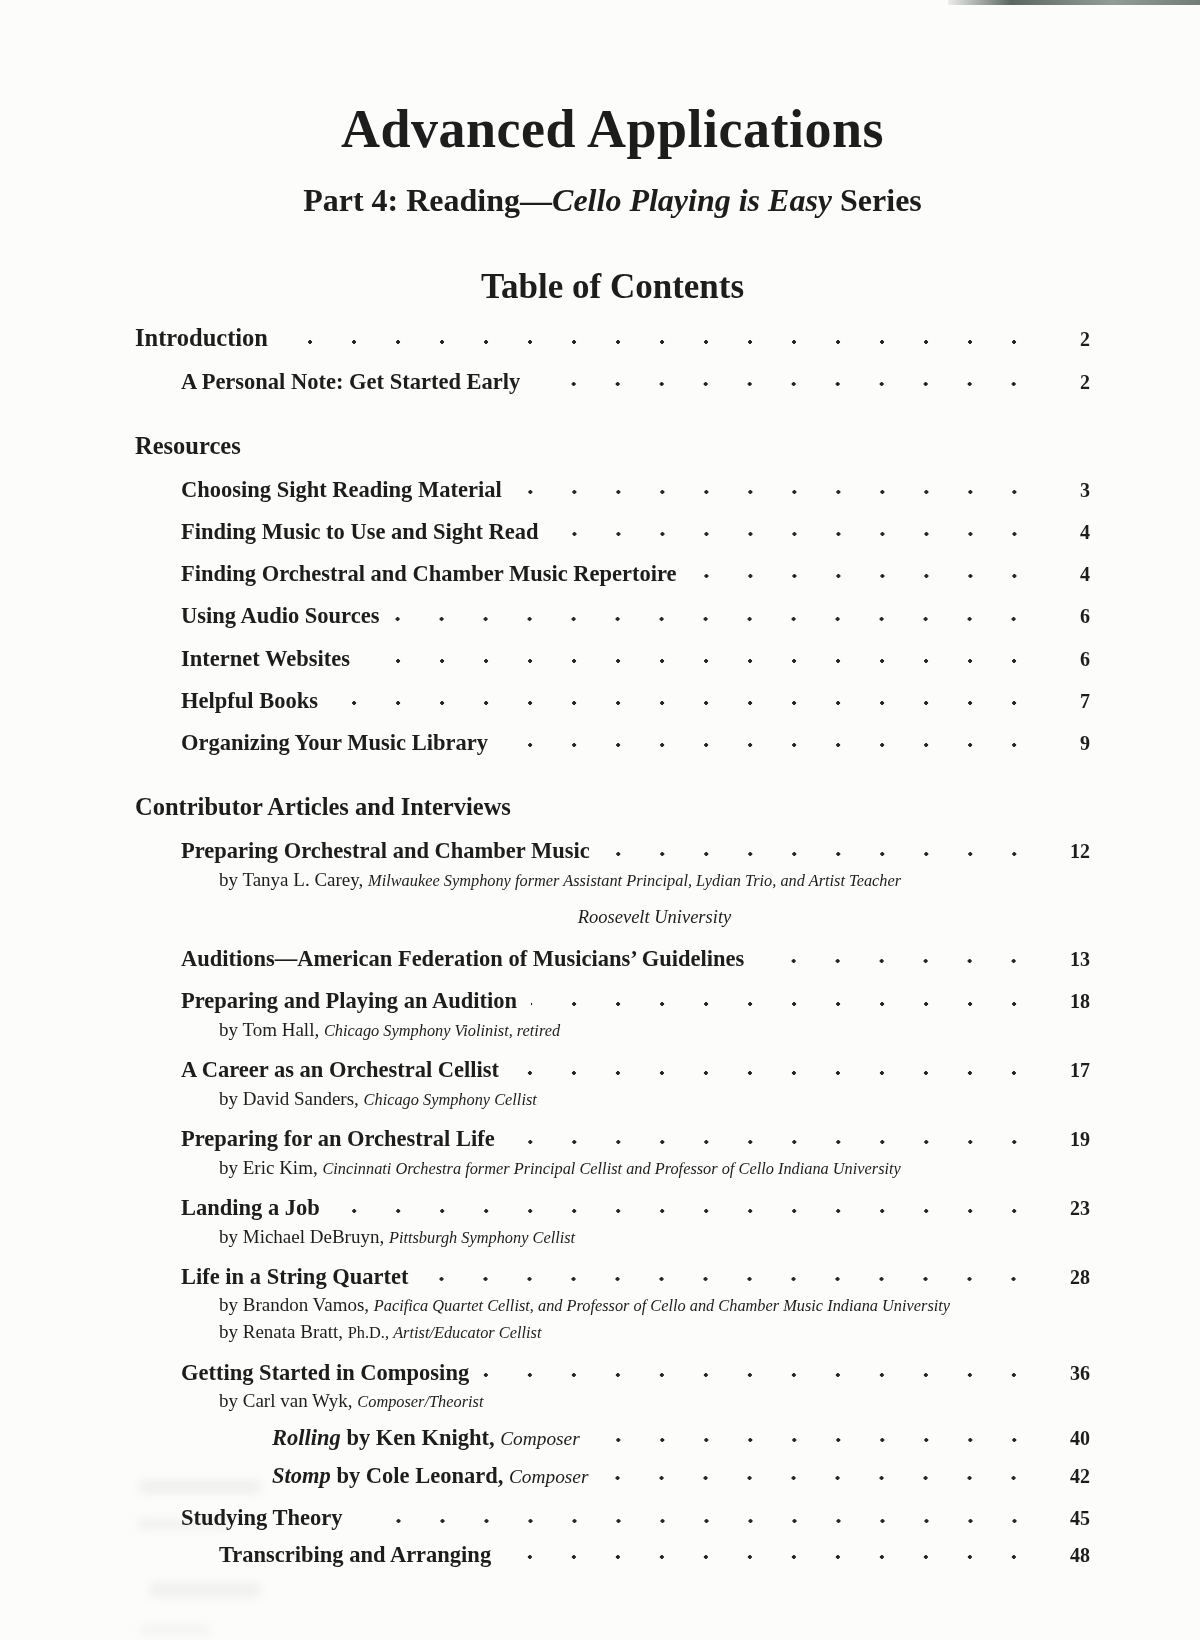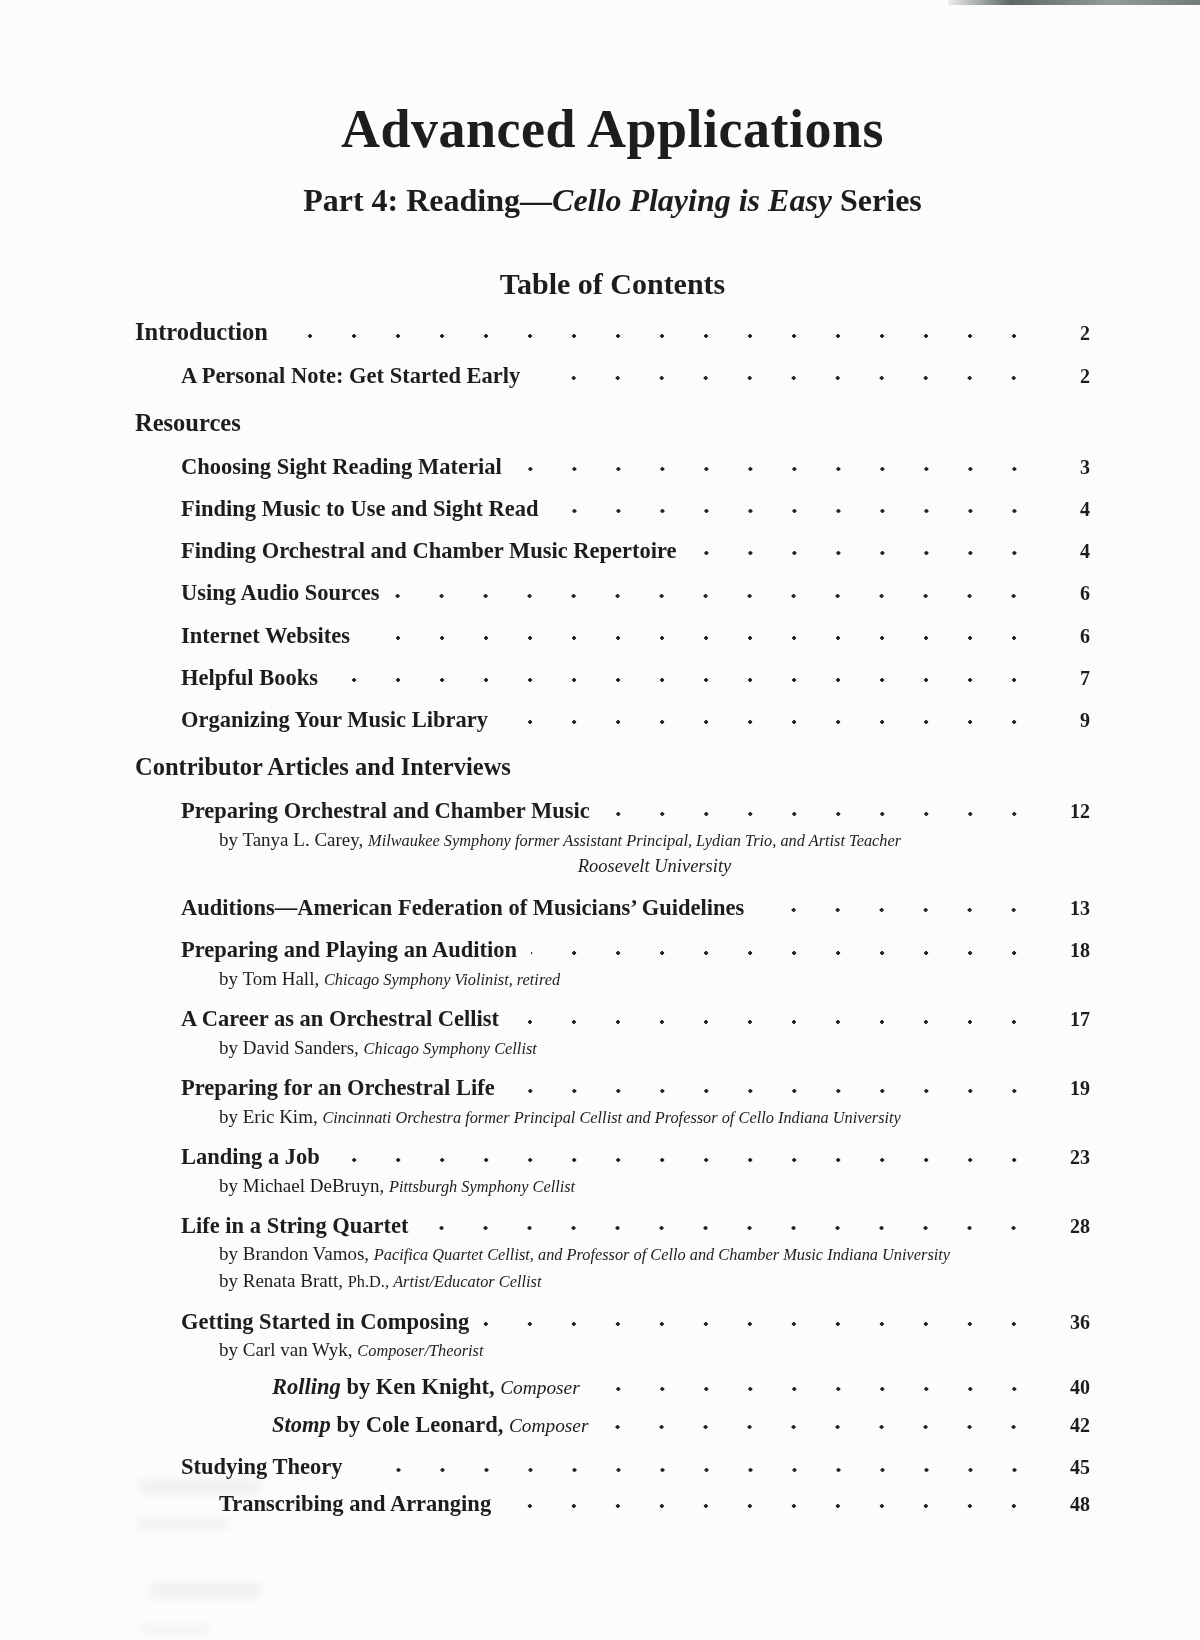--- a/index.html
+++ b/index.html
@@ -27,39 +27,39 @@
   .doc-subtitle {
     margin: 0 0 46px 0;
     text-align: center;
     font-size: 32px;
     line-height: 1.2;
     font-weight: bold;
   }
   .toc-heading {
     margin: 0;
     text-align: center;
-    font-size: 30px;
+    font-size: 35px;
     line-height: 1.2;
     font-weight: bold;
   }
   #toc { margin-top: 14px; }
   .row {
     display: flex;
     align-items: baseline;
     line-height: 1.3;
     white-space: nowrap;
   }
   .row .label { flex: 0 1 auto; }
-  .row.section { font-size: 24.5px; font-weight: bold; margin-top: 17px; }
+  .row.section { font-size: 24.5px; font-weight: bold; margin-top: 34px; }
   #toc .row.section:first-child { margin-top: 6px; }
   .row.item { padding-left: 46px; font-size: 22.5px; font-weight: bold; margin-top: 13px; }
   .row.byline { padding-left: 84px; font-size: 19px; font-weight: normal; margin-top: 2px; }
   .row.bylineCenter {
     padding-left: 84px; font-size: 21.5px; font-weight: normal;
-    margin-top: 0; justify-content: center; text-align: center;
+    margin-top: 11px; justify-content: center; text-align: center;
   }
   .row.subitem { padding-left: 137px; font-size: 22.5px; font-weight: bold; margin-top: 9px; }
   .row.itemIndent2 { padding-left: 84px; font-size: 22.5px; font-weight: bold; margin-top: 7px; }
   .p-r { font-style: normal; }
   .p-il { font-style: italic; }
   .p-i { font-style: italic; font-weight: normal; font-size: 0.86em; }
   .p-rs { font-style: normal; font-weight: normal; font-size: 0.86em; font-family: Liberation Serif, serif; }
   .leader {
     flex: 1 1 auto;
     align-self: stretch;

